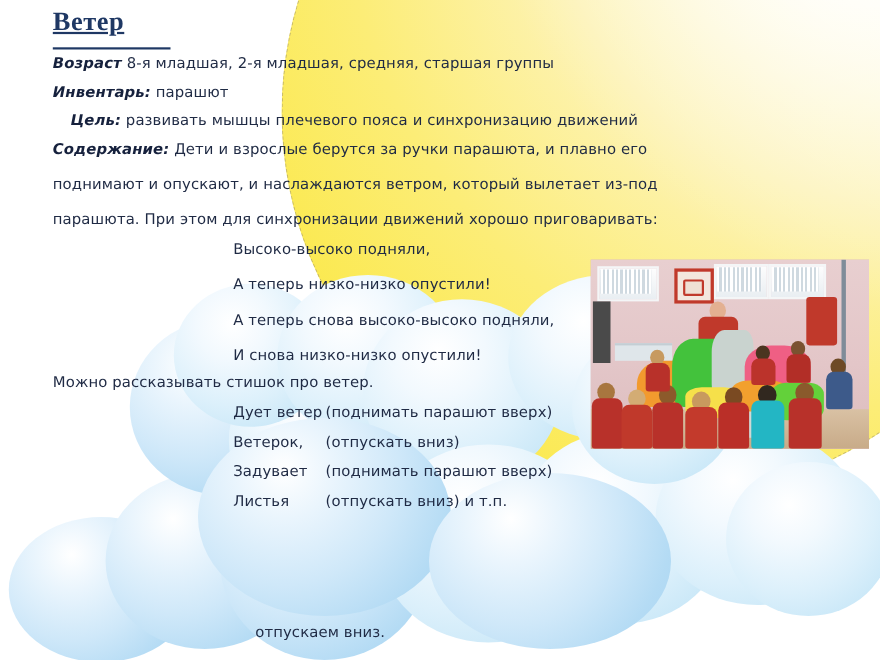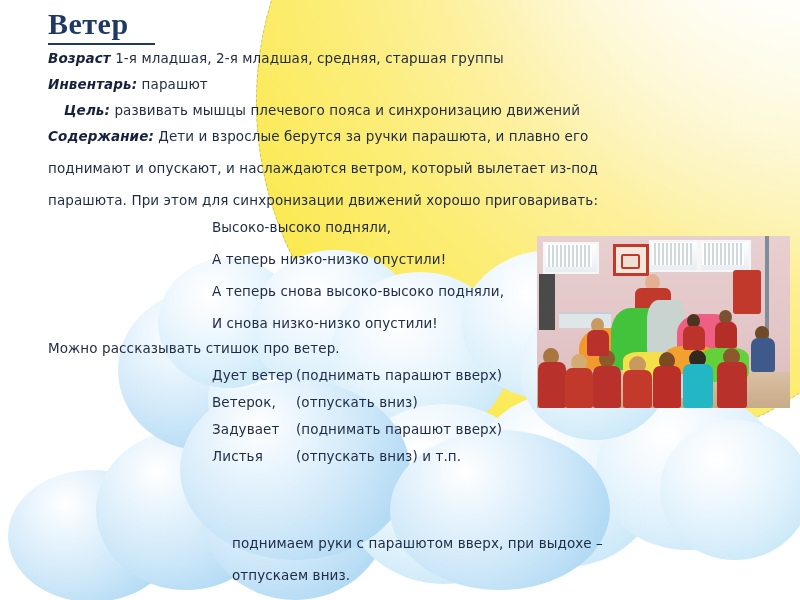--- a/index.html
+++ b/index.html
@@ -75,24 +75,25 @@
   .kid{position:absolute;border-radius:7px 7px 3px 3px;}
   .kid-head{position:absolute;border-radius:50%;}
   .adult-shirt{position:absolute;background:#c0392b;border-radius:6px 6px 2px 2px;}
   .adult-head{position:absolute;border-radius:50%;background:#e3b091;}
 
   
   .title{
     position:absolute;left:48px;top:8px;
     font-family:"Liberation Serif", serif;
     font-weight:bold;
-    font-size:30px;
+    font-size:24px;
     color:#1f3864;
     letter-spacing:.5px;
     line-height:1.05;
+    text-decoration:underline;
   }
   .title-rule{
     position:absolute;left:48px;top:43px;width:107px;height:2px;background:#1f3864;
   }
 
   .txt{
     position:absolute;
     color:#1f2a44;
     font-family:"DejaVu Sans", sans-serif;
     font-size:13.5px;
@@ -189,21 +190,21 @@
     <div class="kid" style="left:146px;top:90px;width:22px;height:24px;background:#bb332b;"></div>
     <div class="kid-head" style="left:182px;top:74px;width:13px;height:14px;background:#7a5230;"></div>
     <div class="kid" style="left:178px;top:86px;width:22px;height:26px;background:#b22e27;"></div>
   </div>
 
   <div class="title">Ветер</div>
   <div class="title-rule"></div>
 
   <div class="txt" style="left:48px;top:50px;">
     <span class="lbl">Возраст</span>
-    <span>1-я младшая, 2-я младшая, средняя, старшая группы</span>
+    <span>8-я младшая, 2-я младшая, средняя, старшая группы</span>
   </div>
 
   <div class="txt" style="left:48px;top:76px;">
     <span class="lbl">Инвентарь:</span>
     <span>парашют</span>
   </div>
 
   <div class="txt" style="left:64px;top:102px;">
     <span class="lbl">Цель:</span>
     <span>развивать мышцы плечевого пояса и синхронизацию движений</span>
@@ -229,16 +230,15 @@
   <div class="txt chant" style="top:394px;">
     <span class="word">Ветерок,</span><span>(отпускать вниз)</span>
   </div>
   <div class="txt chant" style="top:421px;">
     <span class="word">Задувает</span><span>(поднимать парашют вверх)</span>
   </div>
   <div class="txt chant" style="top:448px;">
     <span class="word">Листья</span><span>(отпускать вниз) и т.п.</span>
   </div>
 
-  <div class="txt variant-body" style="top:535px;">поднимаем руки с парашютом вверх, при выдохе –</div>
   <div class="txt variant-body" style="top:567px;">отпускаем вниз.</div>
 
 </div>
 
 </body></html>

